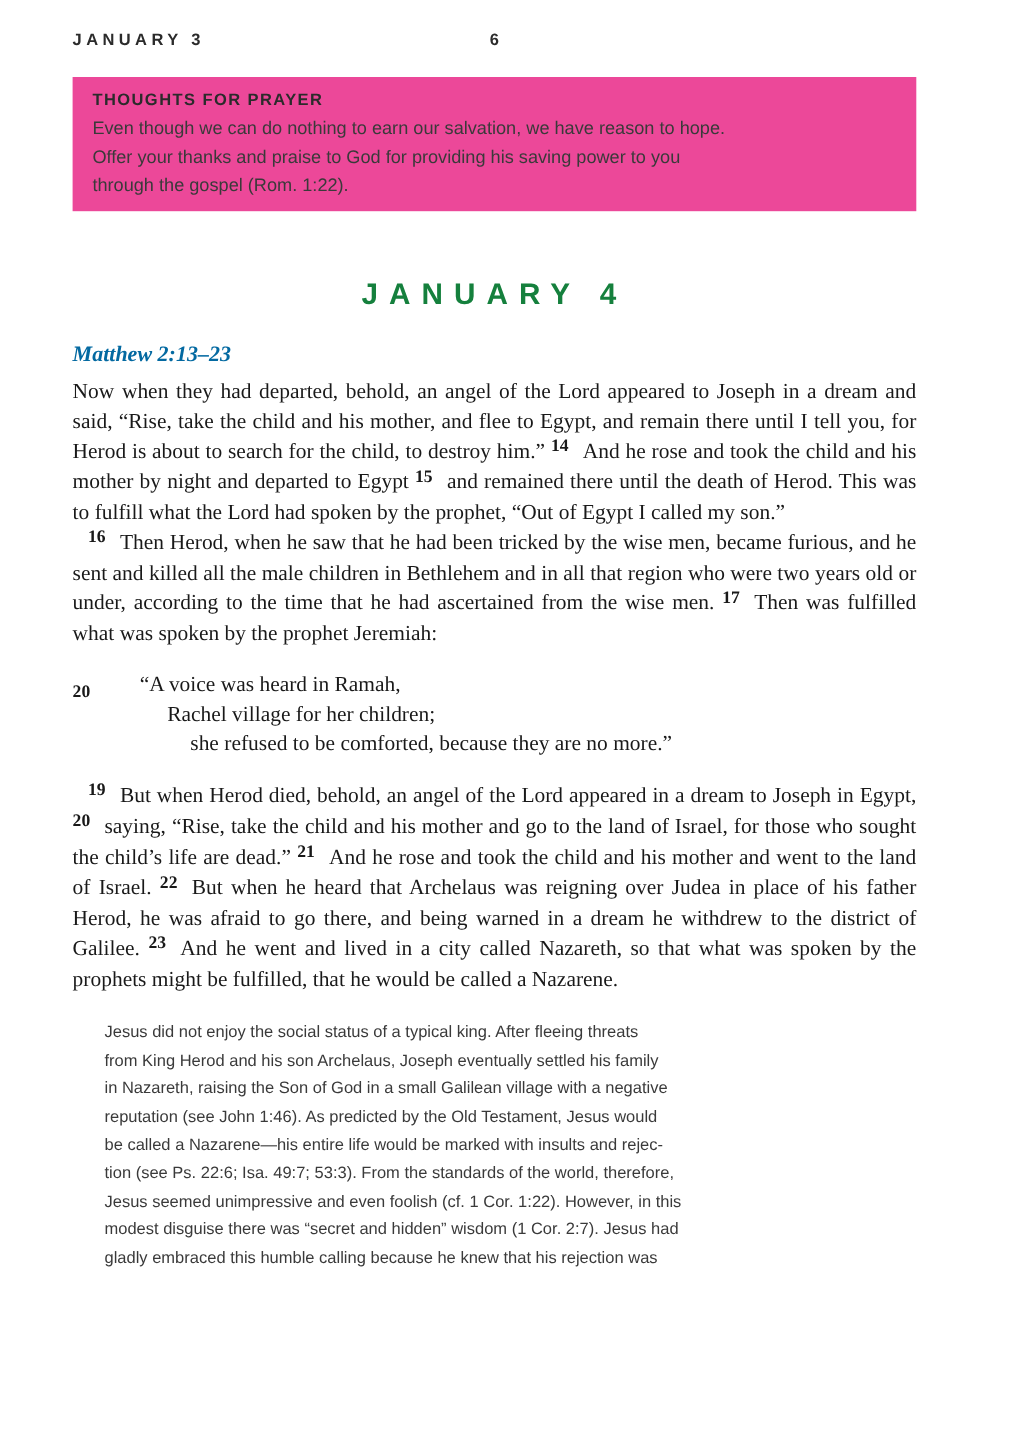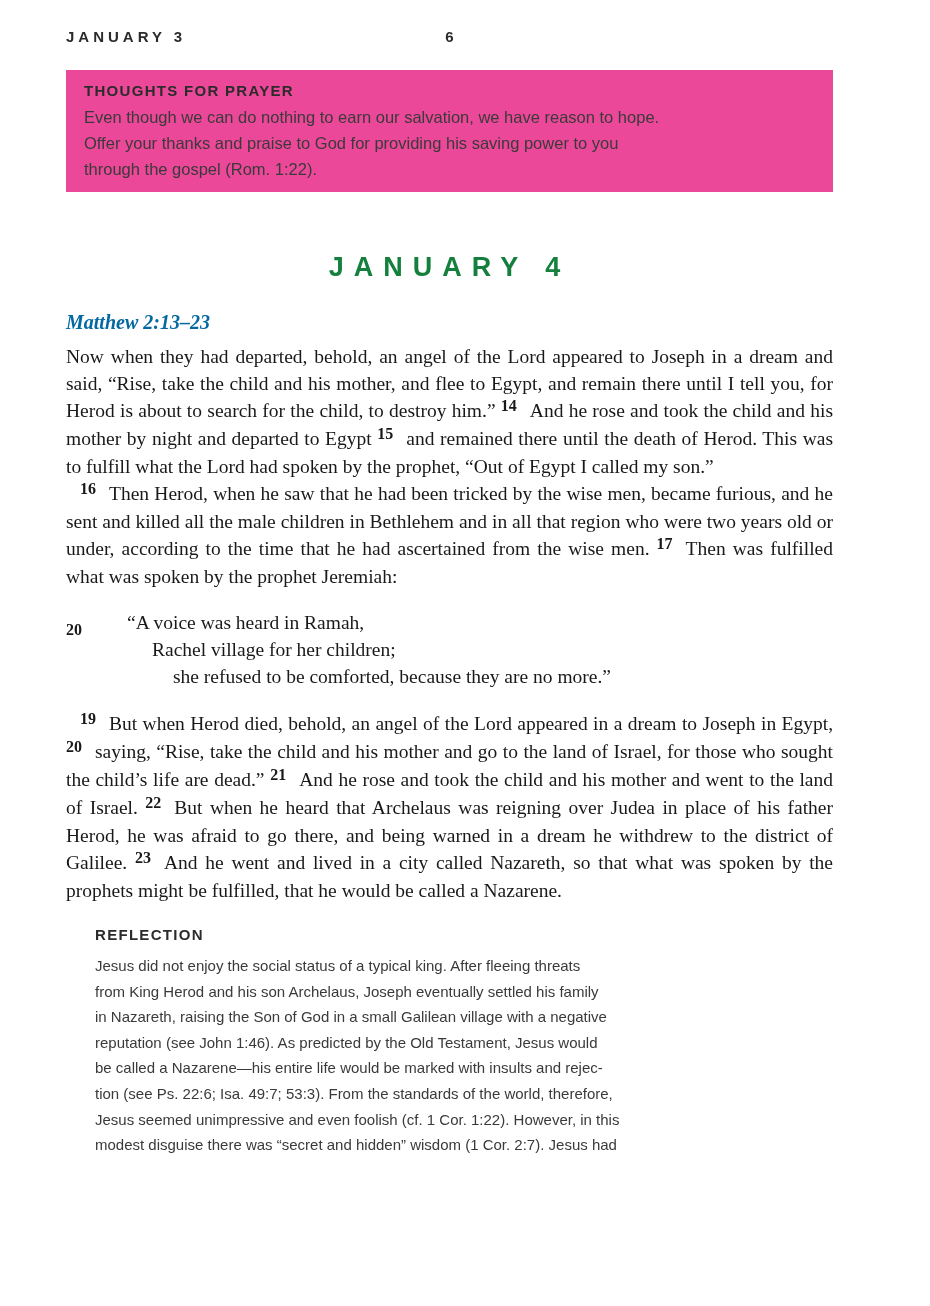--- a/index.html
+++ b/index.html
@@ -114,21 +114,20 @@
       <div class="poem">
         <span class="vnum poem-vnum">20</span>
         <div class="poem-line l1">“A voice was heard in Ramah,</div>
         <div class="poem-line l3">Rachel village for her children;</div>
         <div class="poem-line l4">she refused to be comforted, because they are no more.”</div>
       </div>
       <p class="sv-para indent"><span class="vnum">19</span>But when Herod died, behold, an angel of the Lord appeared in a dream to Joseph in Egypt, <span class="vnum">20</span>saying, “Rise, take the child and his mother and go to the land of Israel, for those who sought the child’s life are dead.” <span class="vnum">21</span>And he rose and took the child and his mother and went to the land of Israel. <span class="vnum">22</span>But when he heard that Archelaus was reigning over Judea in place of his father Herod, he was afraid to go there, and being warned in a dream he withdrew to the district of Galilee. <span class="vnum">23</span>And he went and lived in a city called Nazareth, so that what was spoken by the prophets might be fulfilled, that he would be called a Nazarene.</p>
     </div>
 
   <section class="reflection">
-    <h3>REFLECTION</h3>
     <p>Jesus did not enjoy the social status of a typical king. After fleeing threats
 from King Herod and his son Archelaus, Joseph eventually settled his family
 in Nazareth, raising the Son of God in a small Galilean village with a negative
 reputation (see John 1:46). As predicted by the Old Testament, Jesus would
 be called a Nazarene—his entire life would be marked with insults and rejec-
 tion (see Ps. 22:6; Isa. 49:7; 53:3). From the standards of the world, therefore,
 Jesus seemed unimpressive and even foolish (cf. 1 Cor. 1:22). However, in this
 modest disguise there was “secret and hidden” wisdom (1 Cor. 2:7). Jesus had
 gladly embraced this humble calling because he knew that his rejection was
 ultimately for the sake of our acceptance.</p>

